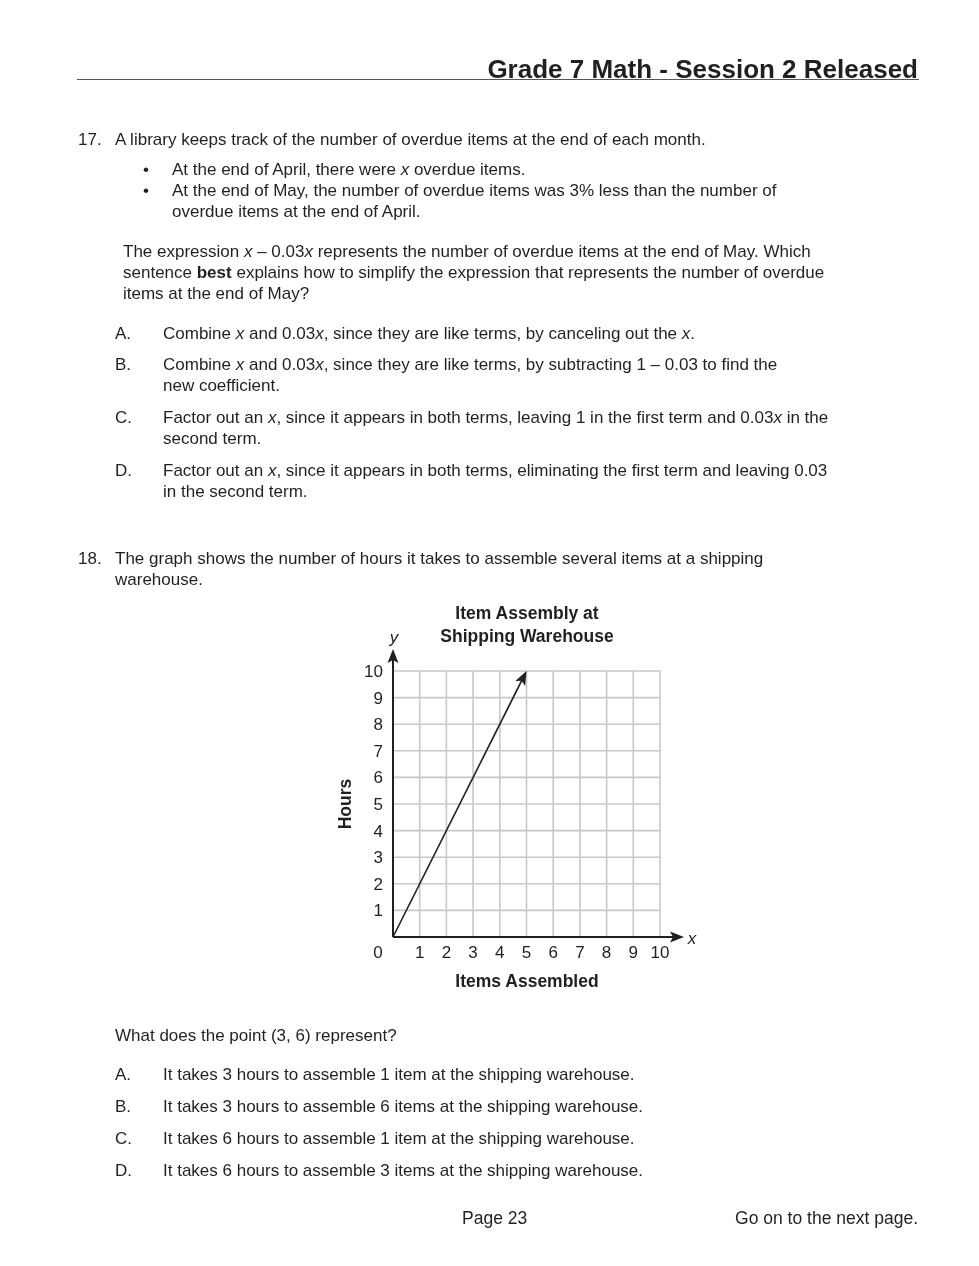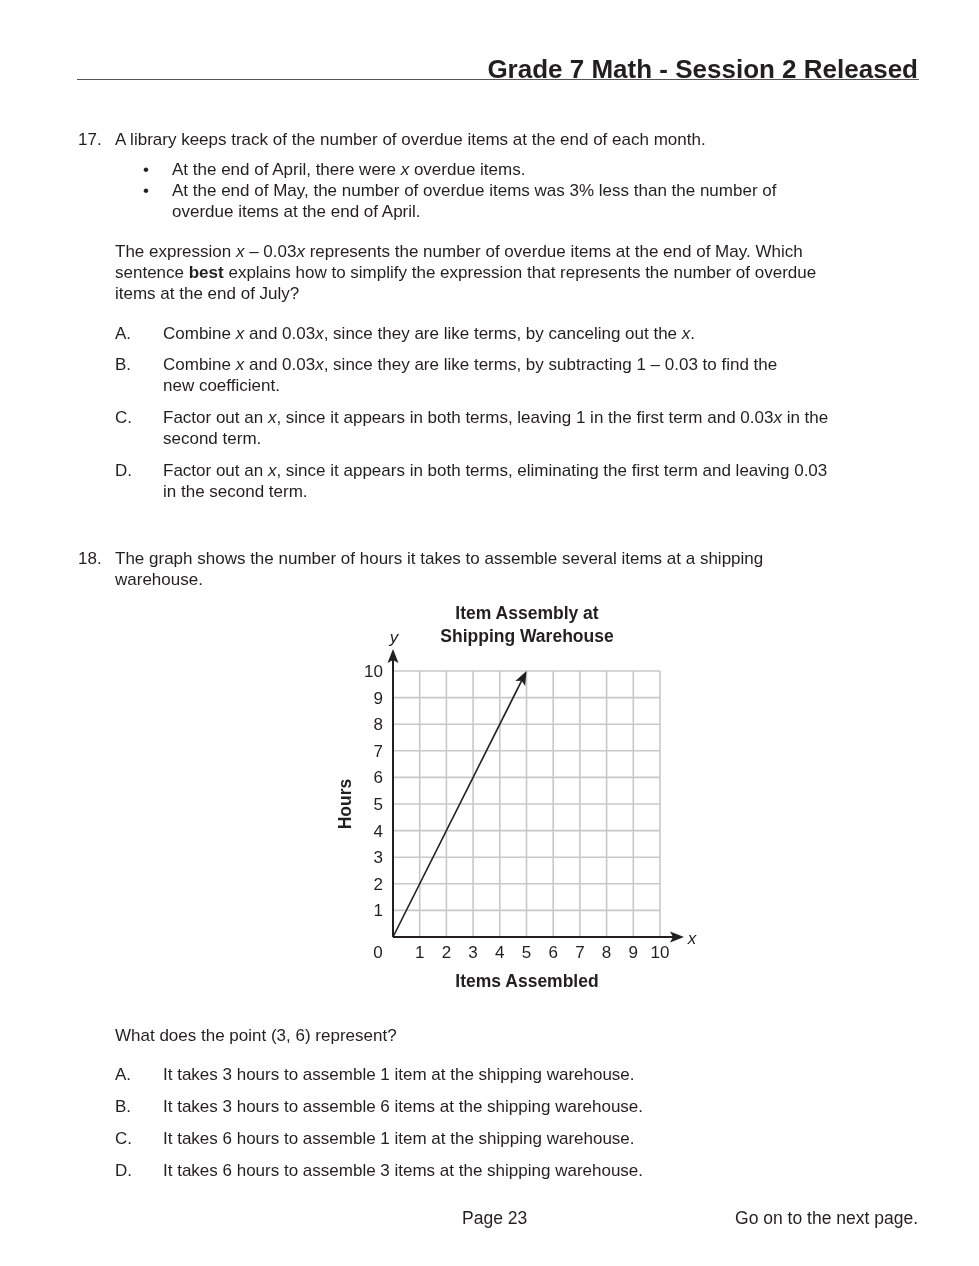--- a/index.html
+++ b/index.html
@@ -11,21 +11,21 @@
     .abs { position: absolute; }
     .header-title {
       right: 61px; top: 54px; font-weight: bold; font-size: 26px; white-space: nowrap;
     }
     .header-rule {
       left: 77px; top: 79px; width: 842px; height: 0; border-top: 1.6px solid #555;
     }
     .qnum { left: 78px; }
     .line { white-space: nowrap; line-height: 20.5px; margin-top: 9px; }
     .bullet { left: 143px; }
-    .stem { left: 115px; }
+    .stem { left: 123px; }
     .opt-letter { left: 115px; }
     .opt-text { left: 163px; }
     i { font-style: italic; }
     b { font-weight: bold; }
     .footer-page { left: 462px; top: 1208px; font-size: 17.5px; }
     .footer-next { right: 61px; top: 1208px; font-weight: normal; font-size: 17.5px; }
     svg text { font-family: "Liberation Sans", sans-serif; fill: #231f20; }
   </style>
 </head>
 <body>
@@ -39,21 +39,21 @@
 
   <div class="abs line bullet" style="top:151px">•</div>
   <div class="abs line rich" style="left:172px; top:151px">At the end of April, there were <i>x</i> overdue items.</div>
 
   <div class="abs line bullet" style="top:172px">•</div>
   <div class="abs line rich" style="left:172px; top:172px">At the end of May, the number of overdue items was 3% less than the number of</div>
   <div class="abs line rich" style="left:172px; top:193px">overdue items at the end of April.</div>
 
   <div class="abs line rich stem" style="top:233px">The expression <i>x</i> – 0.03<i>x</i> represents the number of overdue items at the end of May. Which</div>
   <div class="abs line rich stem" style="top:254px">sentence <b>best</b> explains how to simplify the expression that represents the number of overdue</div>
-  <div class="abs line rich stem" style="top:275px">items at the end of July?</div>
+  <div class="abs line rich stem" style="top:275px">items at the end of May?</div>
 
   <div>
     <div class="abs line opt-letter" style="top:315px">A.</div>
     <div class="abs line rich opt-text" style="top:315px">Combine <i>x</i> and 0.03<i>x</i>, since they are like terms, by canceling out the <i>x</i>.</div>
   </div>
   <div>
     <div class="abs line opt-letter" style="top:346px">B.</div>
     <div class="abs line rich opt-text" style="top:346px">Combine <i>x</i> and 0.03<i>x</i>, since they are like terms, by subtracting 1 – 0.03 to find the</div>
     <div class="abs line rich opt-text" style="top:367px">new coefficient.</div>
   </div>

